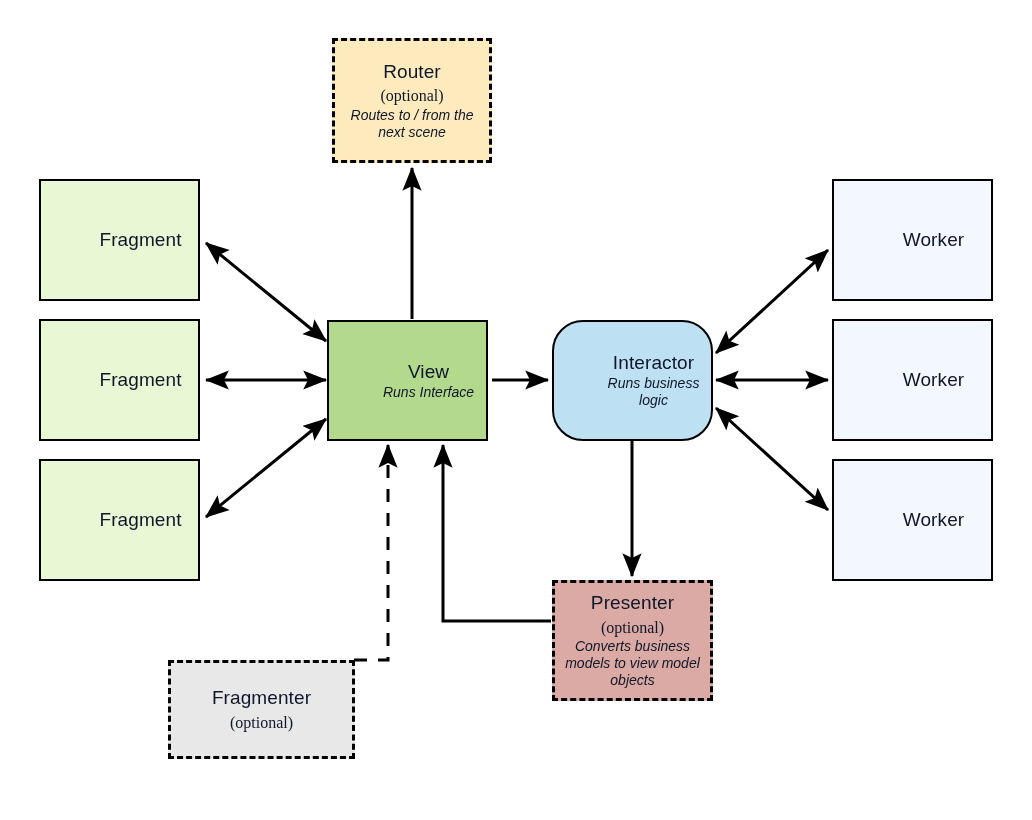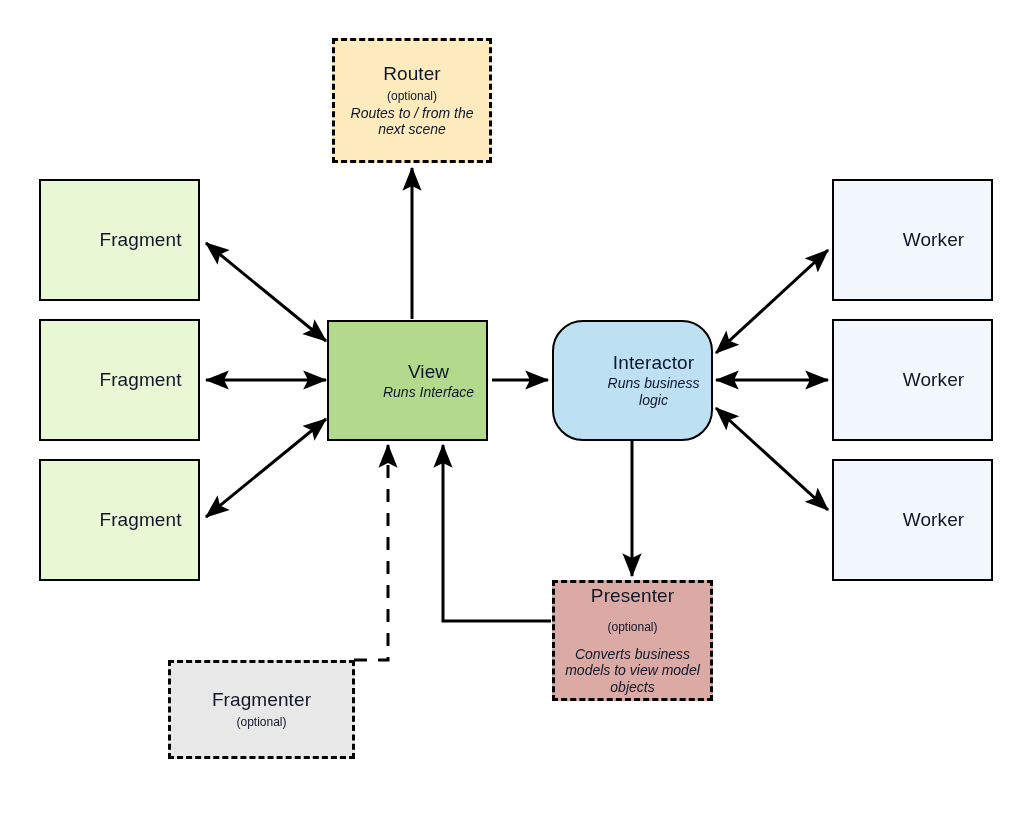--- a/index.html
+++ b/index.html
@@ -38,23 +38,24 @@
     color: #0f172a;
     line-height: 1.15;
     padding: 2px 6px;
   }
   .node-title {
     font-size: 19px;
     font-weight: 400;
     letter-spacing: 0.1px;
   }
   .node-optional {
-    font-size: 12px;
+    font-size: 16px;
     font-weight: 400;
     margin-top: 5px;
+    font-family: Liberation Serif, serif;
   }
   .node-desc {
     font-size: 14px;
     font-style: italic;
     font-weight: 400;
     margin-top: 1px;
     line-height: 1.2;
   }
   .solid-border {
     border: 2.5px solid #000000;
@@ -142,21 +143,21 @@
   </div>
 
   <div class="node solid-border fill-worker" style="left:832px; top:319px; width:161px; height:122px;">
     <div class="node-title">Worker</div>
   </div>
 
   <div class="node solid-border fill-worker" style="left:832px; top:459px; width:161px; height:122px;">
     <div class="node-title">Worker</div>
   </div>
 
-  <div class="node dashed-border fill-presenter" style="left:552px; top:580px; width:161px; height:121px;justify-content:space-between;">
+  <div class="node dashed-border fill-presenter" style="left:552px; top:580px; width:161px; height:121px;">
     <div class="node-title">Presenter</div>
     <div class="node-optional">(optional)</div>
     <div class="node-desc">Converts business models to view model objects</div>
   </div>
 
   <div class="node dashed-border fill-fragmenter" style="left:168px; top:660px; width:187px; height:99px;">
     <div class="node-title">Fragmenter</div>
     <div class="node-optional">(optional)</div>
   </div>
 

